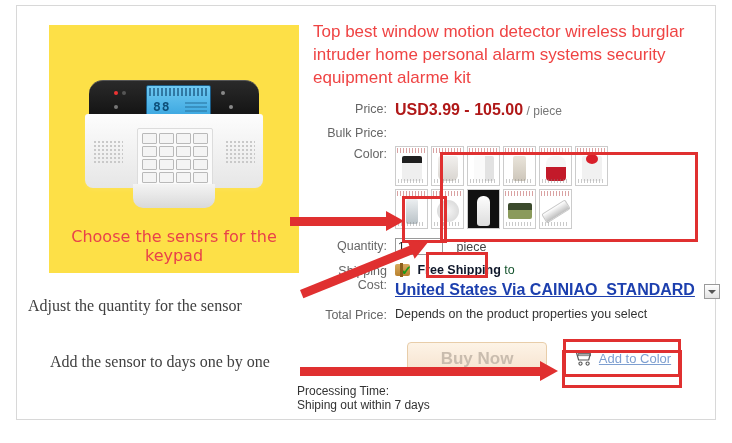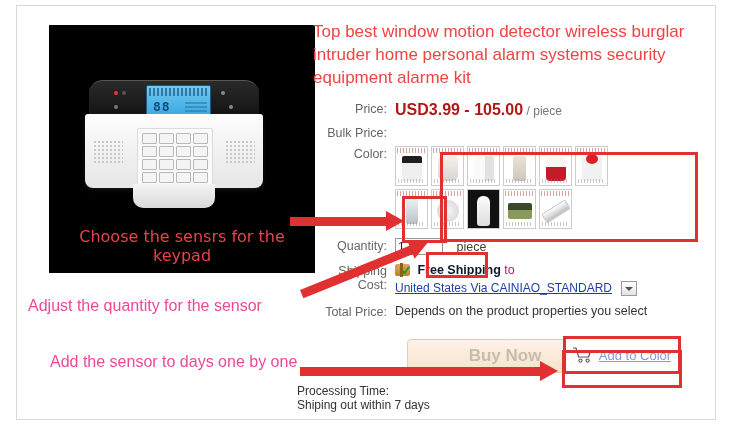--- a/index.html
+++ b/index.html
@@ -17,23 +17,22 @@
     width:700px;height:415px;
     border:1px solid #d8d8d8;
     background:#ffffff;
     box-sizing:border-box;
   }
   
   .gallery{
     position:absolute;
     left:32px;top:19px;
     width:250px;height:248px;
-    background:#000000;
+    background:#fde047;
     overflow:hidden;
-    padding-left:16px;
   }
   .alarm-panel{
     position:absolute;
     left:36px;top:55px;
     width:178px;height:132px;
   }
   .panel-top{
     position:absolute;left:4px;top:0;width:170px;height:38px;
     background:linear-gradient(#2a2a2a,#111);
     border-radius:14px 14px 4px 4px;
@@ -131,23 +130,23 @@
   }
   .thumb{width:20px;height:25px;margin-top:4px;border-radius:2px;}
   
   .qty-input{
     width:48px;height:17px;border:1px solid #9a9a9a;
     font-size:12px;padding:0 2px;box-sizing:border-box;
     font-family:"Liberation Sans", sans-serif;color:#222;
   }
   .piece{margin-left:10px;color:#444;font-size:12.5px;}
   .ship-free{color:#0f172a;font-weight:bold;font-size:12.5px;}
-  .ship-to{color:#be185d;font-size:12.5px;}
+  .ship-to{color:#14532d;font-size:12.5px;}
   .ship-link{
-    color:#1c3fae;font-weight:normal;font-size:12px;
+    color:#1c3fae;font-weight:bold;font-size:16px;
     text-decoration:underline;cursor:pointer;margin-top:20px;
   }
   .ddl{
     display:inline-block;width:14px;height:13px;border:1px solid #9a9a9a;
     background:linear-gradient(#fff,#e2e2e2);vertical-align:middle;
     margin-left:6px;position:relative;
   }
   .ddl:after{
     content:"";position:absolute;left:3px;top:5px;
     border-left:4px solid transparent;border-right:4px solid transparent;
@@ -168,40 +167,39 @@
   }
   
   .btn-area{position:relative;margin-top:20px;margin-left:82px;height:36px;}
   .buy-now{
     position:absolute;left:12px;top:0;width:138px;height:32px;
     background:linear-gradient(#fdf3e6,#f6e2cd);
     border:1px solid #e8cda9;border-radius:4px;
     color:#c9bcae;font-size:17px;font-weight:bold;
     display:flex;align-items:center;justify-content:center;
     cursor:default;
-    padding-left:28px;
   }
   .cart-box{
     position:absolute;left:168px;top:-3px;width:118px;height:38px;
     border:3px solid #e03030;box-sizing:border-box;
     display:flex;align-items:center;justify-content:center;gap:6px;
     background:#fff;
   }
   .cart-link{
     color:#7e9fd0;font-size:13px;text-decoration:underline;cursor:pointer;
   }
   .proc{
     position:absolute;left:296px;top:392px;
     font-size:12px;color:#333;line-height:14px;
   }
   
   .ann-box{position:absolute;border:3px solid #e03030;box-sizing:border-box;}
   .ann-text{
-    position:absolute;color:#ec4899;font-size:16px;
-    font-family:Liberation Sans, sans-serif;white-space:nowrap;
+    position:absolute;color:#404040;font-size:16px;
+    font-family:Liberation Serif, serif;white-space:nowrap;
   }
   .ann-arrow{position:absolute;height:0;}
   .ann-arrow .shaft{
     position:absolute;left:0;top:0;height:9px;background:#e03030;
   }
   .ann-arrow .head{
     position:absolute;top:-6px;width:0;height:0;
     border-top:10px solid transparent;border-bottom:10px solid transparent;
     border-left:18px solid #e03030;
   }

